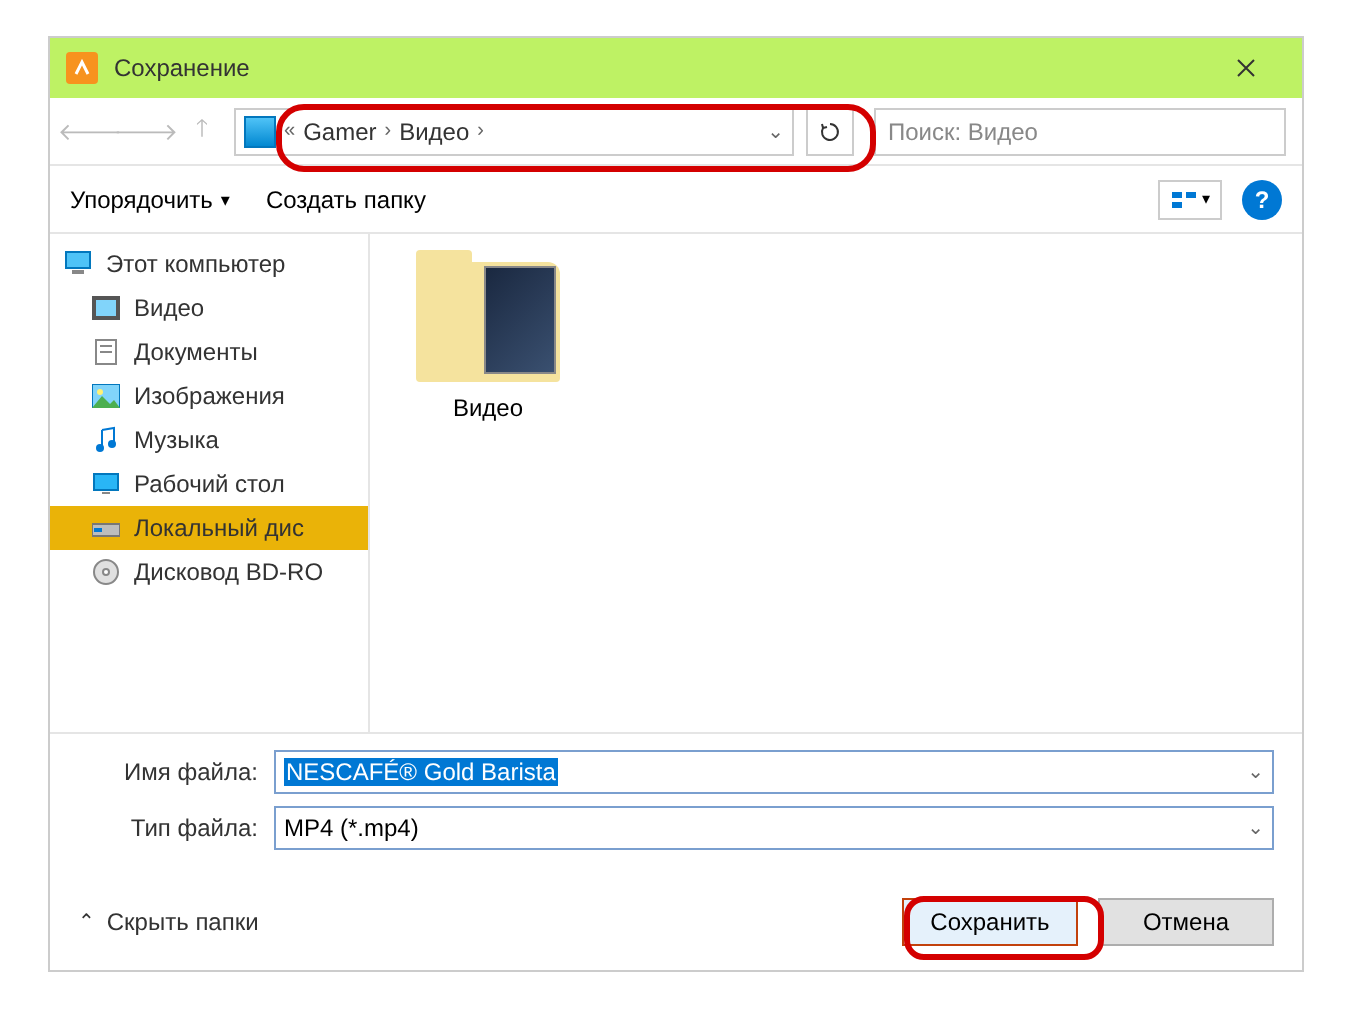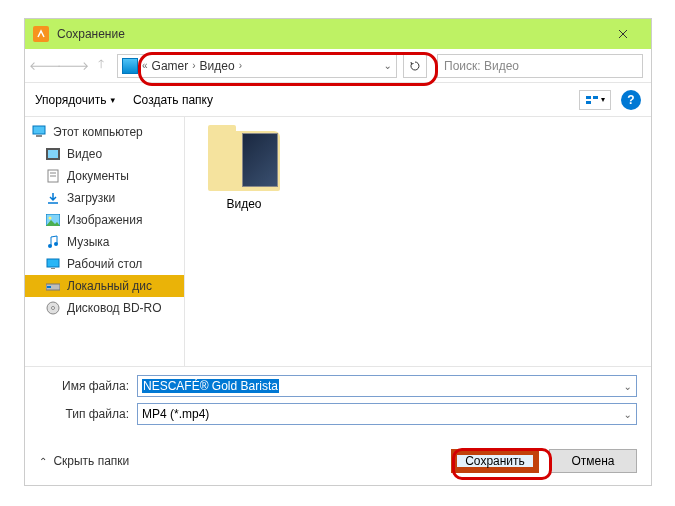--- a/index.html
+++ b/index.html
@@ -40,21 +40,21 @@
 .bottom { padding: 8px 14px 10px; }
 .field-row { display: flex; align-items: center; margin-bottom: 6px; gap: 8px; }
 .field-label { width: 90px; text-align: right; color: #333; }
 .field-input { flex: 1; height: 22px; border: 1px solid #7a9fcf; padding: 0 4px; display: flex; align-items: center; background: #fff; position: relative; }
 .selected-text { background: #0078d4; color: #fff; padding: 0 1px; }
 .combo-arrow { position: absolute; right: 4px; color: #666; font-size: 10px; }
 .footer { display: flex; align-items: center; padding: 8px 14px 12px; gap: 10px; }
 .hide-folders { display: flex; align-items: center; gap: 6px; color: #333; }
 .footer-spacer { flex: 1; }
 .btn { min-width: 88px; height: 24px; border: 1px solid #adadad; background: #e1e1e1; display: flex; align-items: center; justify-content: center; cursor: pointer; }
-.btn.primary { border: 6px solid #c2410c; background: #e5f1fb; }
+.btn.primary { border: 1px solid #c2410c; background: #e5f1fb; }
 .hl-save { position: absolute; left: 452px; top: 448px; width: 100px; height: 32px; border: 3px solid #d40000; border-radius: 10px; pointer-events: none; }
 </style>
 </head>
 <body>
 
 <div class="dialog">
   <div class="titlebar">
     <div class="app-icon">
       <svg viewBox="0 0 10 10">
           <path d="M2 8 L5 2 L8 8" stroke="#fff" stroke-width="1.5" fill="none"></path>
@@ -138,29 +138,20 @@
             <svg width="12" height="14" viewBox="0 0 12 14">
               <rect x="1" y="1" width="10" height="12" fill="#fff" stroke="#888"></rect>
               <line x1="3" y1="4" x2="9" y2="4" stroke="#888"></line>
               <line x1="3" y1="7" x2="9" y2="7" stroke="#888"></line>
             </svg>
           </span>
         <span>Документы</span>
       </div>
       <div class="tree-item">
         <span class="ti-icon">
-            <svg width="14" height="14" viewBox="0 0 14 14">
-              <path d="M7 2 L7 9 M4 6 L7 9 L10 6" stroke="#0078d4" stroke-width="1.5" fill="none"></path>
-              <line x1="2" y1="12" x2="12" y2="12" stroke="#0078d4" stroke-width="1.5"></line>
-            </svg>
-          </span>
-        <span>Загрузки</span>
-      </div>
-      <div class="tree-item">
-        <span class="ti-icon">
             <svg width="14" height="12" viewBox="0 0 14 12">
               <rect x="0" y="0" width="14" height="12" fill="#81d4fa" stroke="#0277bd"></rect>
               <circle cx="4" cy="4" r="1.5" fill="#fff176"></circle>
               <path d="M0 12 L5 6 L9 10 L11 8 L14 12 Z" fill="#4caf50"></path>
             </svg>
           </span>
         <span>Изображения</span>
       </div>
       <div class="tree-item">
         <span class="ti-icon">

